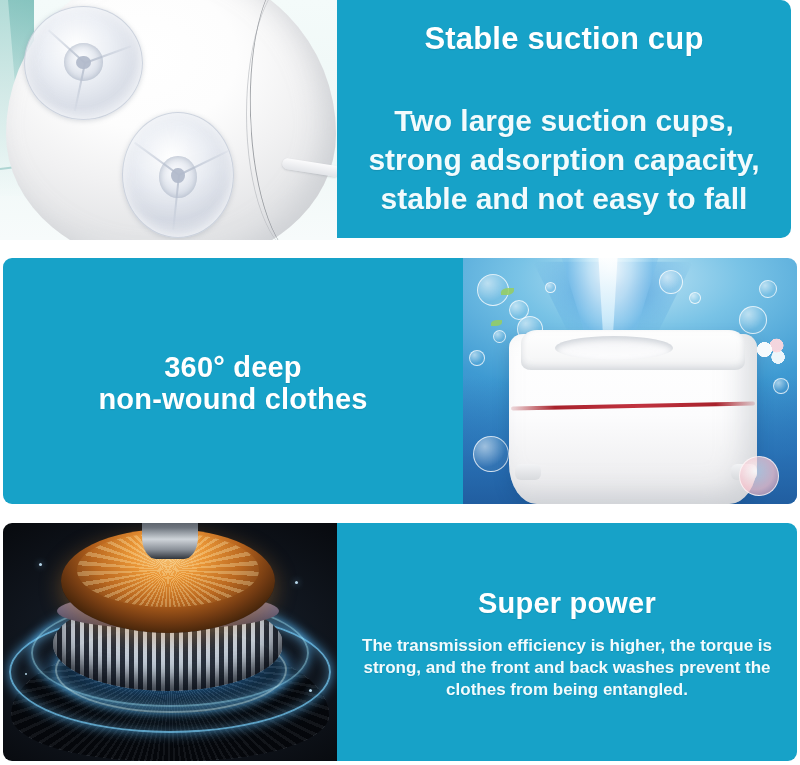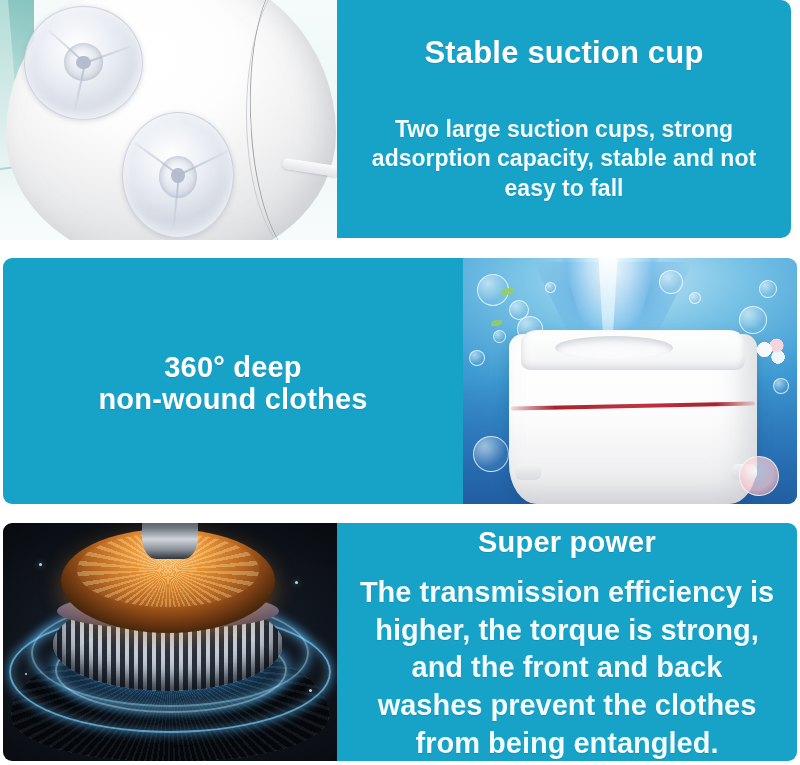--- a/index.html
+++ b/index.html
@@ -106,21 +106,21 @@
     background:linear-gradient(180deg,#fbfbfc,#e2e4e8);
     transform:rotate(9deg);
     box-shadow:0 1px 2px rgba(140,145,155,.35);
   }
   #panel-1-text{
     position:absolute;left:337px;top:0;width:454px;height:238px;
     border-radius:0 10px 10px 0;
     padding:4px 18px 10px 18px;
   }
   #panel-1 .headline{font-size:31px;margin:12px 0 0 0;}
-  #panel-1 .bodytext{font-size:23px;margin:44px 0 4px 0;max-width:410px;}
+  #panel-1 .bodytext{font-size:30px;margin:44px 0 4px 0;max-width:410px;}
 
   
   #panel-2{left:3px;top:258px;width:794px;height:246px;}
   #panel-2-text{
     position:absolute;left:0;top:0;width:460px;height:246px;
     border-radius:9px 0 0 9px;
     padding:6px 14px;
   }
   #panel-2 .headline{font-size:29px;margin:4px 0 0 0;}
   #panel-2 .bodytext{font-size:23px;margin:16px 0 2px 0;max-width:420px;}
@@ -287,21 +287,21 @@
     position:absolute;border-radius:50%;
     background:rgba(200,235,255,.9);
     box-shadow:0 0 6px rgba(150,215,255,.9);
   }
   #panel-3-text{
     position:absolute;left:334px;top:0;width:460px;height:238px;
     border-radius:0 9px 9px 0;
     padding:4px 8px;
   }
   #panel-3 .headline{font-size:29px;margin:6px 0 0 0;}
-  #panel-3 .bodytext{font-size:29px;margin:16px 0 2px 0;max-width:422px;}
+  #panel-3 .bodytext{font-size:17px;margin:16px 0 2px 0;max-width:422px;}
 </style>
 </head>
 <body>
 
 <div class="sheet">
 
   <section class="panel" id="panel-1">
 
     <div id="panel-1-photo">
       <div class="p1-glass"></div>

